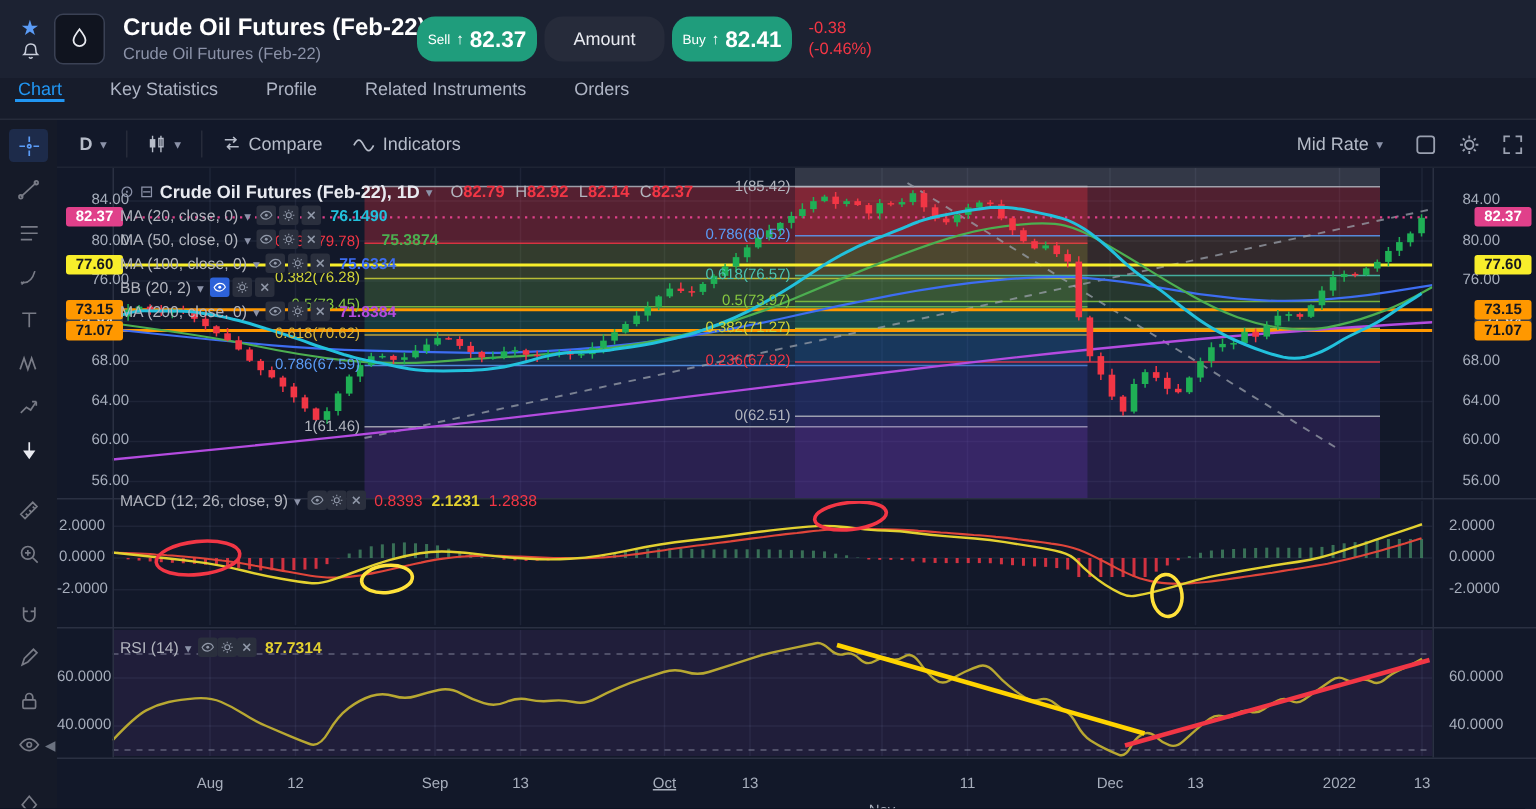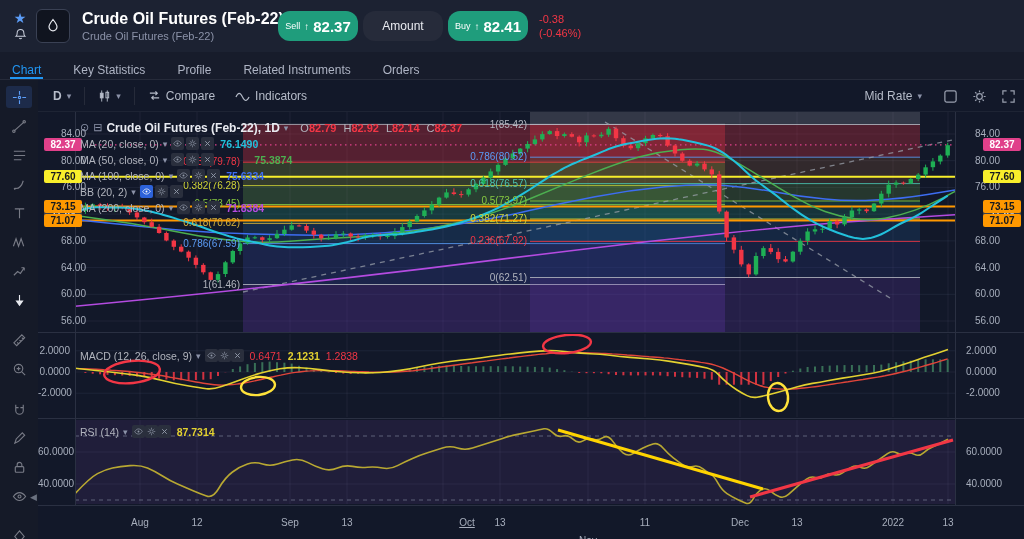--- a/index.html
+++ b/index.html
@@ -16,21 +16,21 @@
   .t2{font-size:11px;color:#8b92a8;margin-top:2px;}
   .hdr-trade{display:flex;align-items:center;position:absolute;left:278px;top:11px;gap:5px;}
   .trade-btn{height:30px;border:none;border-radius:12px;cursor:pointer;display:flex;align-items:center;justify-content:center;gap:4px;padding:0 10px;}
   .green-btn{background:#1f9d7c;color:#fff;width:80px;}
   .green-btn .sm{font-size:9px;}
   .green-btn .arr{font-size:10px;}
   .green-btn .big{font-size:15px;font-weight:bold;}
   .amount-btn{background:#262b3a;color:#e8eaf0;width:80px;font-size:12px;}
   .chg{margin-left:6px;font-size:11px;color:#f23645;line-height:14px;}
   
-  #tabs{position:absolute;left:0;top:52px;width:1024px;height:28px;background:#171c2b;border-bottom:1px solid #262b3a;display:flex;align-items:flex-end;padding-left:10px;gap:28px;}
+  #tabs{position:absolute;left:0;top:52px;width:1024px;height:28px;background:#171c2b;border-bottom:1px solid #262b3a;display:flex;align-items:flex-start;padding-left:10px;gap:28px;}
   .tab{font-size:12px;color:#aeb4c4;display:flex;align-items:center;cursor:pointer;border-bottom:2px solid transparent;padding:0 2px;}
   .tab.active{color:#2196f3;border-bottom-color:#2196f3;}
   
   #rail{position:absolute;left:0;top:80px;bottom:0;width:38px;background:#151a28;display:flex;flex-direction:column;align-items:center;padding-top:6px;gap:7px;}
   .rail-btn{width:26px;height:22px;display:flex;align-items:center;justify-content:center;color:#787b86;cursor:pointer;border-radius:3px;flex:0 0 auto;}
   .rail-btn.active{background:#1d2b4a;color:#5b9cf6;}
   .rail-btn svg{display:block;}
   .rail-gap{height:4px;flex:0 0 auto;}
   
   #chart-area{position:absolute;left:38px;top:80px;right:0;bottom:0;background:#121829;}
@@ -785,21 +785,21 @@
           <div class="axlab" style="left:0px;top:275.2px;width:32px;text-align:right;">-2.0000</div>
           <div class="axlab" style="left:928px;top:275.2px;">-2.0000</div>
           <div class="axlab" style="left:0px;top:334px;width:32px;text-align:right;">60.0000</div>
           <div class="axlab" style="left:928px;top:334px;">60.0000</div>
           <div class="axlab" style="left:0px;top:366px;width:32px;text-align:right;">40.0000</div>
           <div class="axlab" style="left:928px;top:366px;">40.0000</div>
           <div class="tlab" style="left:102px;top:405px;">Aug</div>
           <div class="tlab" style="left:159px;top:405px;">12</div>
           <div class="tlab" style="left:252px;top:405px;">Sep</div>
           <div class="tlab" style="left:309px;top:405px;">13</div>
-          <div class="tlab" style="left:429px;top:405px;text-decoration:underline;">Oct</div>
+          <div class="tlab" style="left:405px;top:405px;text-decoration:underline;">Oct</div>
           <div class="tlab" style="left:462px;top:405px;">13</div>
           <div class="tlab" style="left:550px;top:423px;">Nov</div>
           <div class="tlab" style="left:607px;top:405px;">11</div>
           <div class="tlab" style="left:702px;top:405px;">Dec</div>
           <div class="tlab" style="left:759px;top:405px;">13</div>
           <div class="tlab" style="left:855px;top:405px;">2022</div>
           <div class="tlab" style="left:910px;top:405px;">13</div>
           <div class="fiblab" style="left:202px;top:44.18369200000001px;color:#f23645;">0.236(79.78)</div>
           <div class="fiblab" style="left:202px;top:67.55879199999998px;color:#d1d437;">0.382(76.28)</div>
           <div class="fiblab" style="left:202px;top:86.45922999999999px;color:#86c940;">0.5(73.45)</div>
@@ -955,42 +955,42 @@
                   <svg width="9" height="9" viewBox="0 0 12 12">
                     <path d="M3 3l6 6M9 3l-6 6" stroke="currentColor" stroke-width="1.3"></path>
                   </svg>
                 </span>
               </span>
               <span class="ind-val" style="color:#b44be0;font-weight:bold;">71.8384</span>
             </div>
           </div>
       </div>
 
-      <div class="legend" style="top:236px;">
+      <div class="legend" style="top:214px;">
         <div class="lrow">
           <span class="ind-label">MACD (12, 26, close, 9)</span>
             <span class="caret">▾</span>
           <span class="chips" id="macd-chips"><span class="chip">
                 <svg width="9" height="9" viewBox="0 0 12 12">
                   <path d="M1 6c1.7-2.3 3.3-3.4 5-3.4S10.3 3.7 11 6c-1.7 2.3-3.3 3.4-5 3.4S1.7 8.3 1 6z" fill="none" stroke="currentColor"></path>
                   <circle cx="6" cy="6" r="1.3" fill="currentColor"></circle>
                 </svg>
               </span><span class="chip">
                 <svg width="9" height="9" viewBox="0 0 12 12">
                   <g stroke="currentColor" fill="none">
                     <circle cx="6" cy="6" r="2.2"></circle>
                     <path d="M6 1v1.5M6 9.5V11M1 6h1.5M9.5 6H11M2.5 2.5l1 1M8.5 8.5l1 1M9.5 2.5l-1 1M3.5 8.5l-1 1"></path>
                   </g>
                 </svg>
               </span><span class="chip">
                 <svg width="9" height="9" viewBox="0 0 12 12">
                   <path d="M3 3l6 6M9 3l-6 6" stroke="currentColor" stroke-width="1.3"></path>
                 </svg>
               </span></span>
-          <span class="ind-val" id="macd-hist" style="color: rgb(242, 54, 69);">0.6471</span>
+          <span class="ind-val" id="macd-hist" style="color: rgb(242, 54, 69);">0.8393</span>
           <span class="ind-val" id="macd-main" style="font-weight: bold; color: rgb(227, 209, 48);">2.1231</span>
           <span class="ind-val" id="macd-sig" style="color: rgb(242, 54, 69);">1.2838</span>
         </div>
       </div>
 
       <div class="legend" style="top:312px;">
         <div class="lrow">
           <span class="ind-label">RSI (14)</span>
             <span class="caret">▾</span>
           <span class="chips" id="rsi-chips"><span class="chip">

